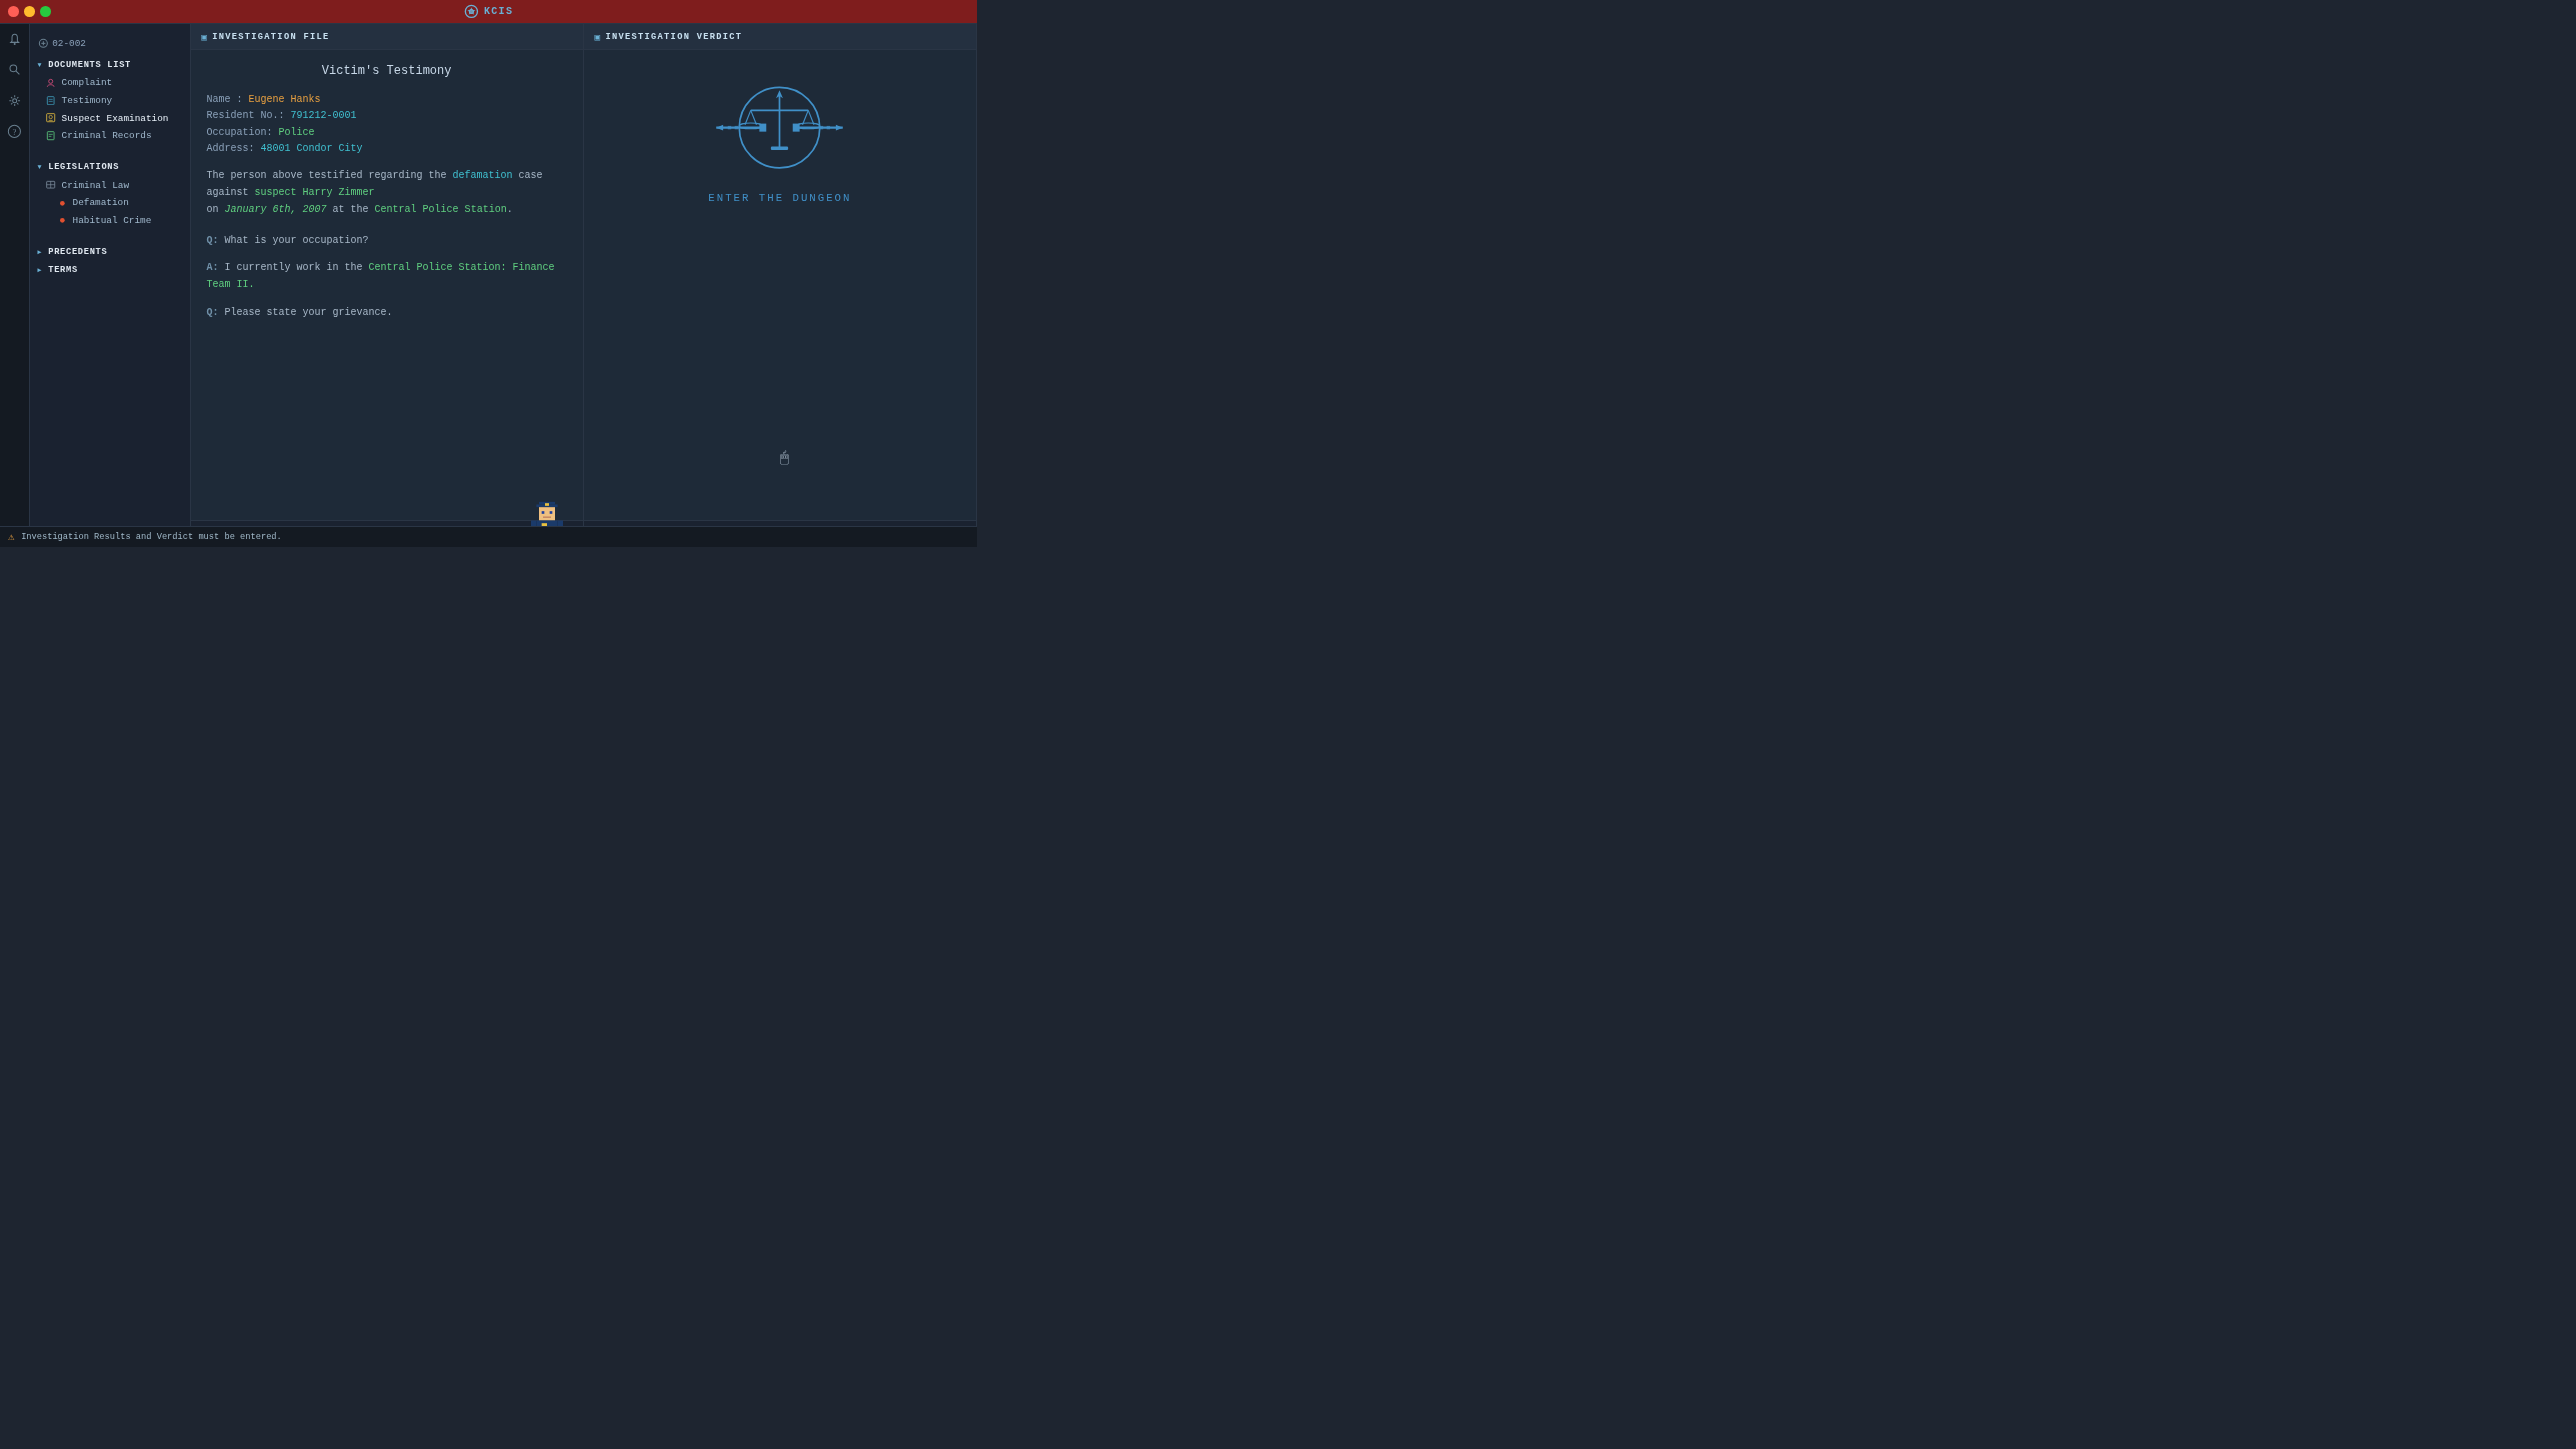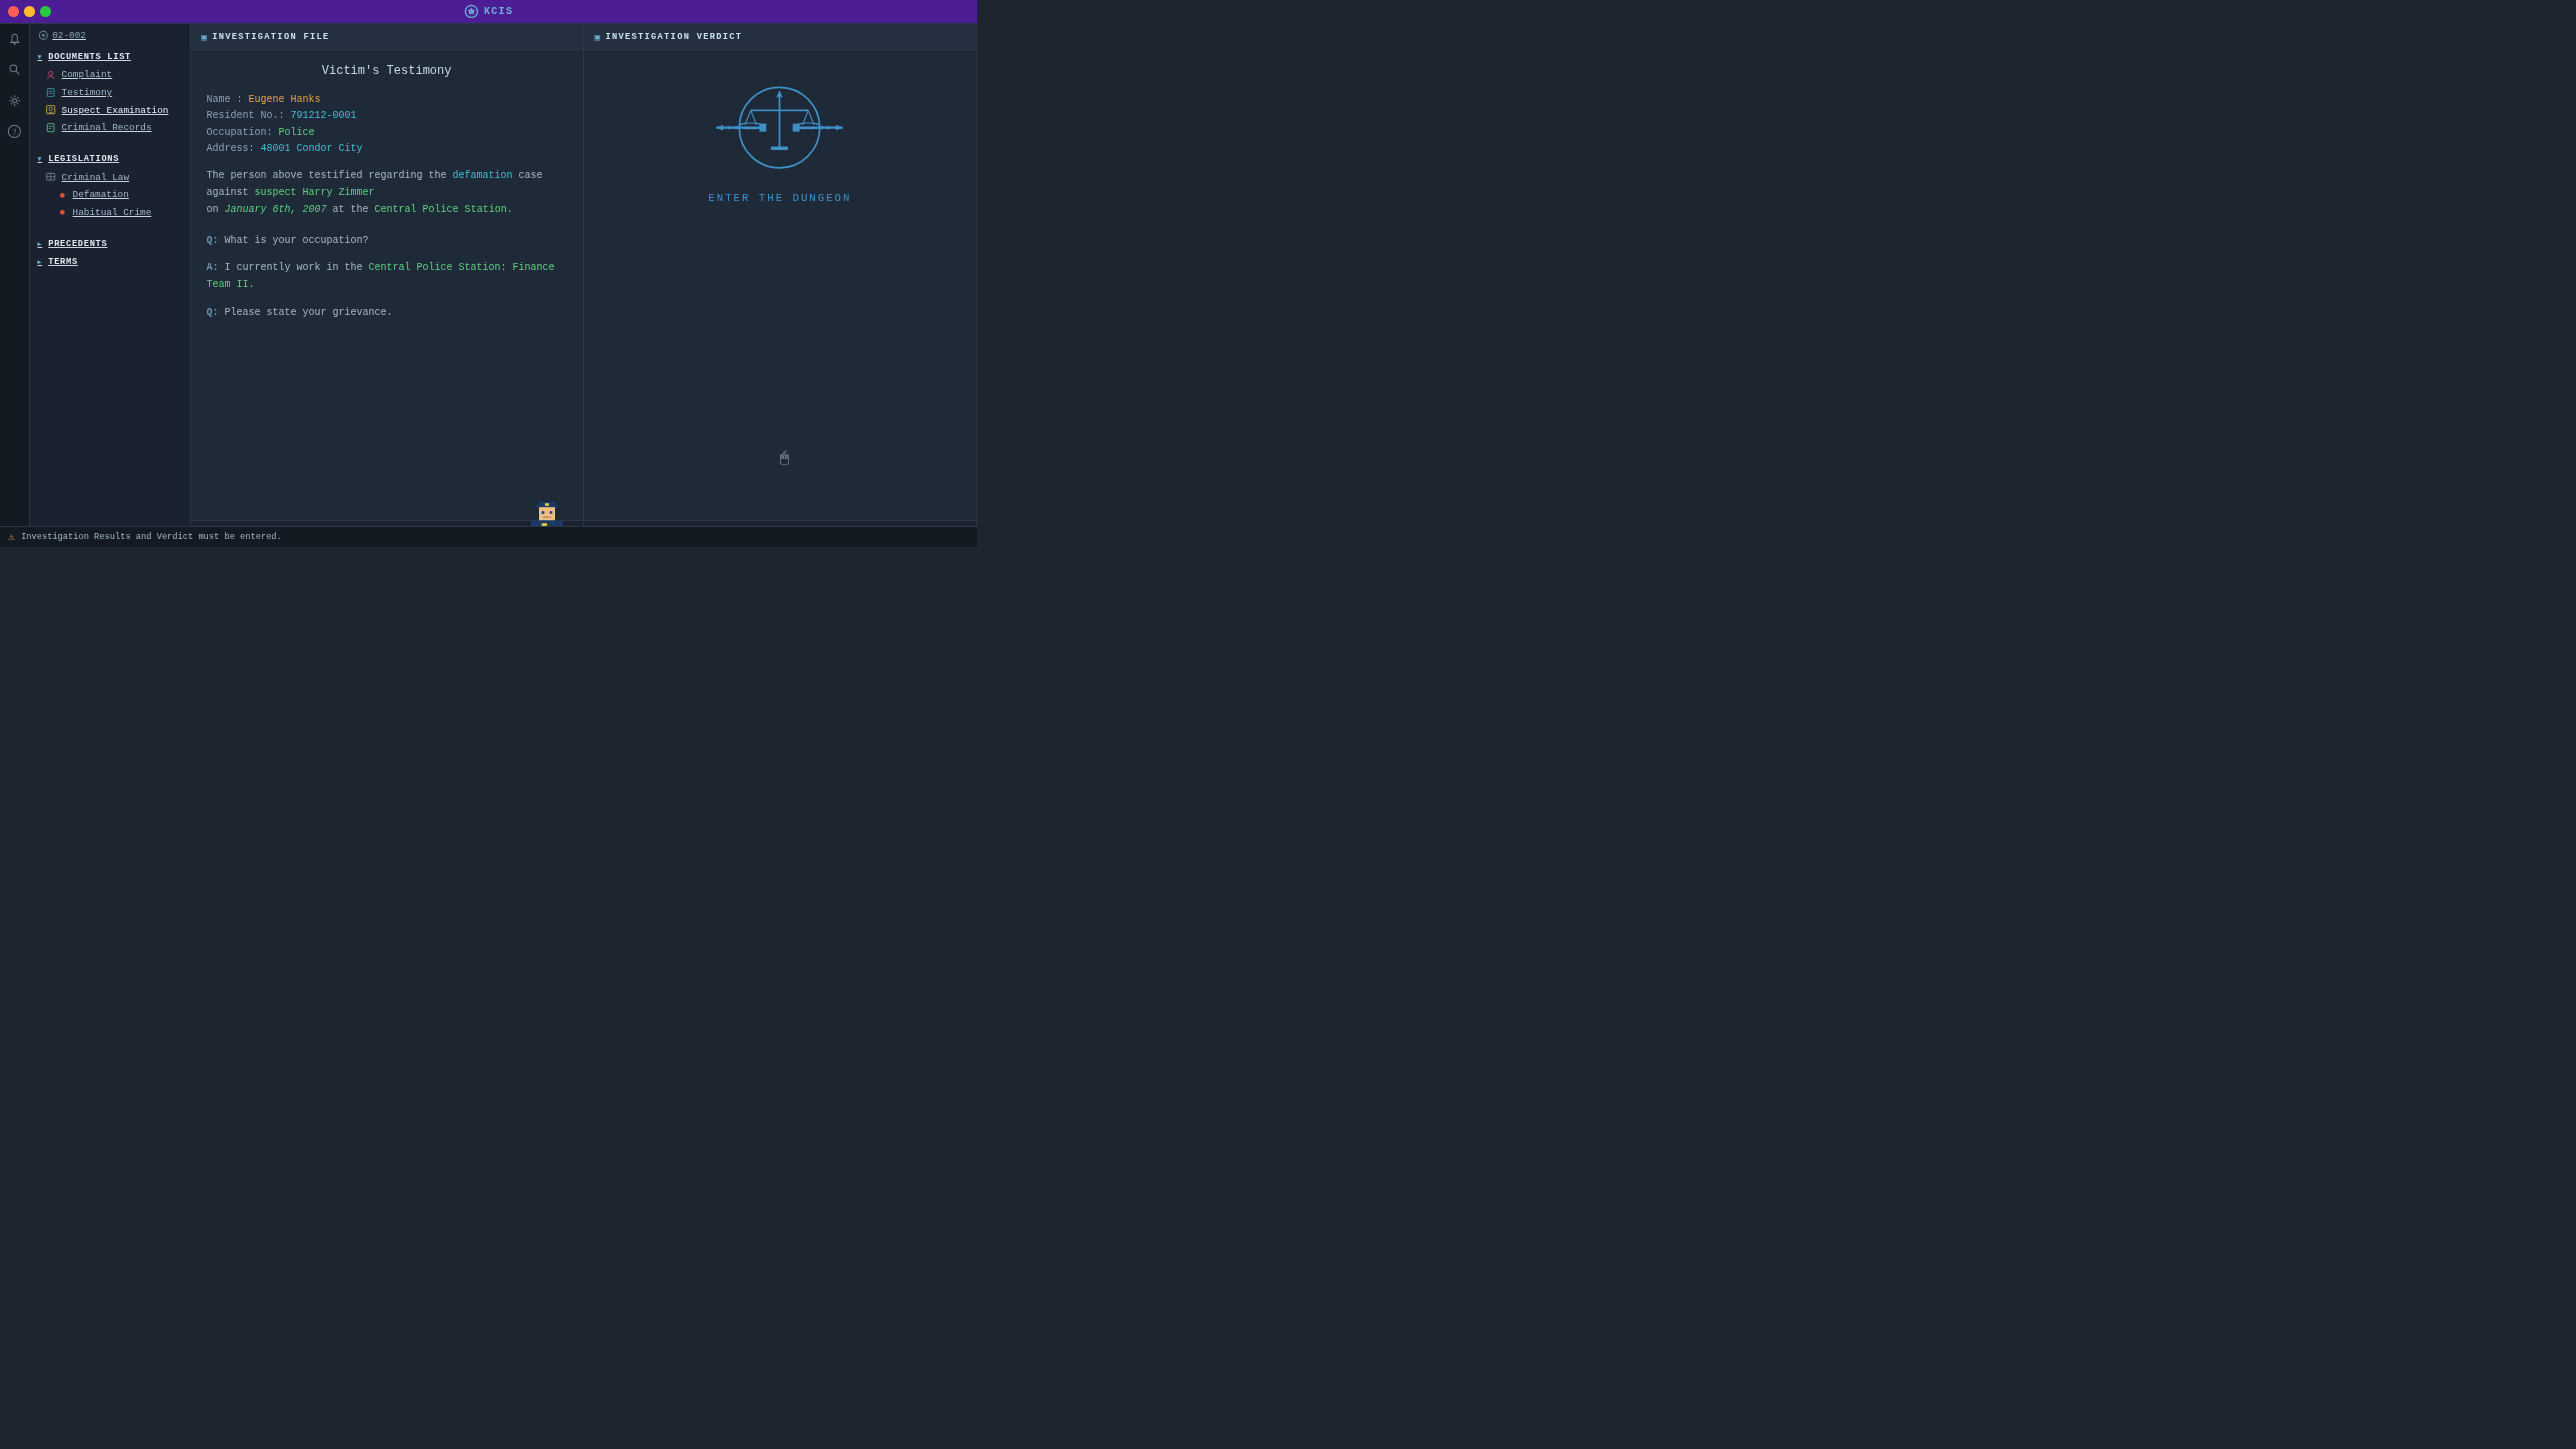--- a/index.html
+++ b/index.html
@@ -8,21 +8,21 @@
       color: #c8d4e0;
       font-family: 'Courier New', monospace;
       font-size: 10.7px;
       width: 977px;
       height: 547px;
       overflow: hidden;
       position: relative;
     }
     
     .title-bar {
-      background: #4c1d95;
+      background: #7f1d1d;
       height: 24px;
       display: flex;
       align-items: center;
       justify-content: center;
       position: relative;
       border-bottom: 0.7px solid #2a3545;
     }
     .window-controls {
       position: absolute;
       left: 8px;
@@ -116,22 +116,21 @@
       align-items: center;
       justify-content: center;
       color: #6a8090;
       font-size: 10.7px;
       cursor: pointer;
     }
     .sidebar-panel {
       width: 161px;
       background: #1a2230;
       border-right: 0.7px solid #2a3545;
-      padding: 2px 0;
-      text-decoration: underline;
+      padding: 10px 0;
     }
     
     .doc-panels {
       flex: 1;
       display: flex;
     }
     .panel {
       flex: 1;
       display: flex;
       flex-direction: column;

